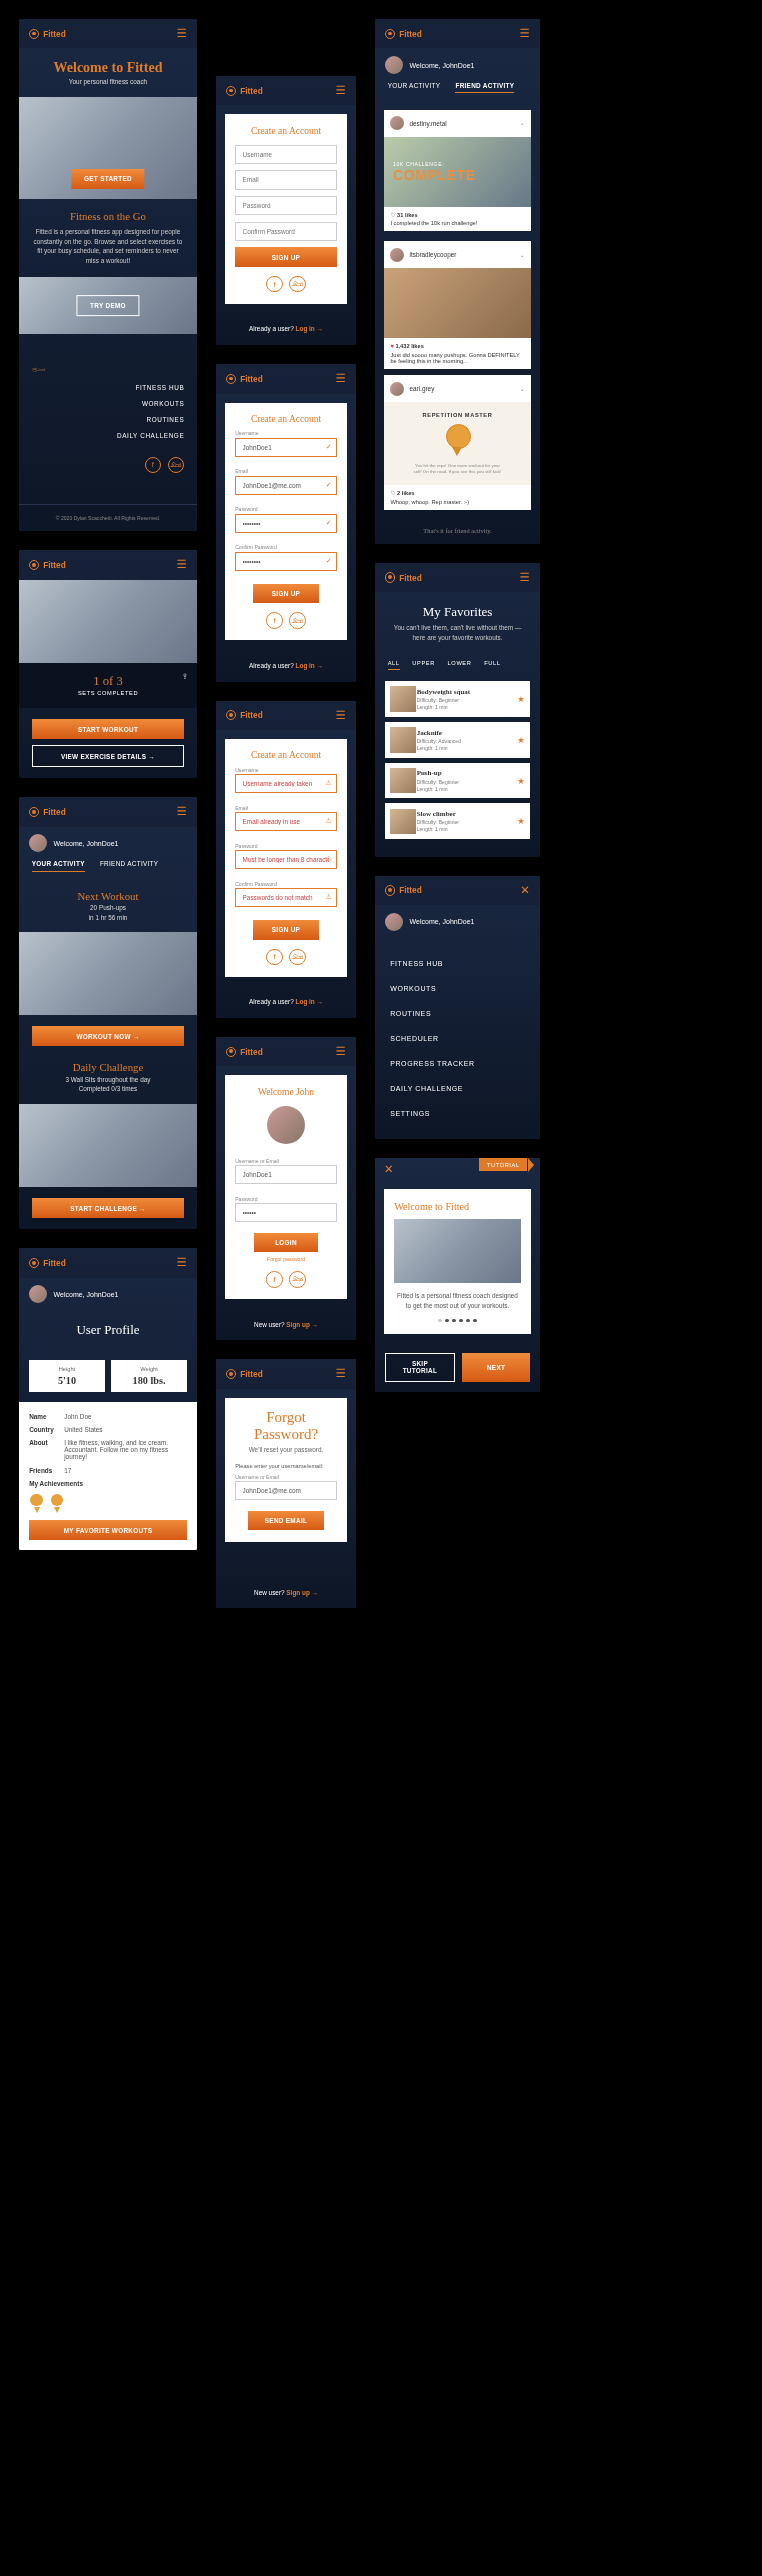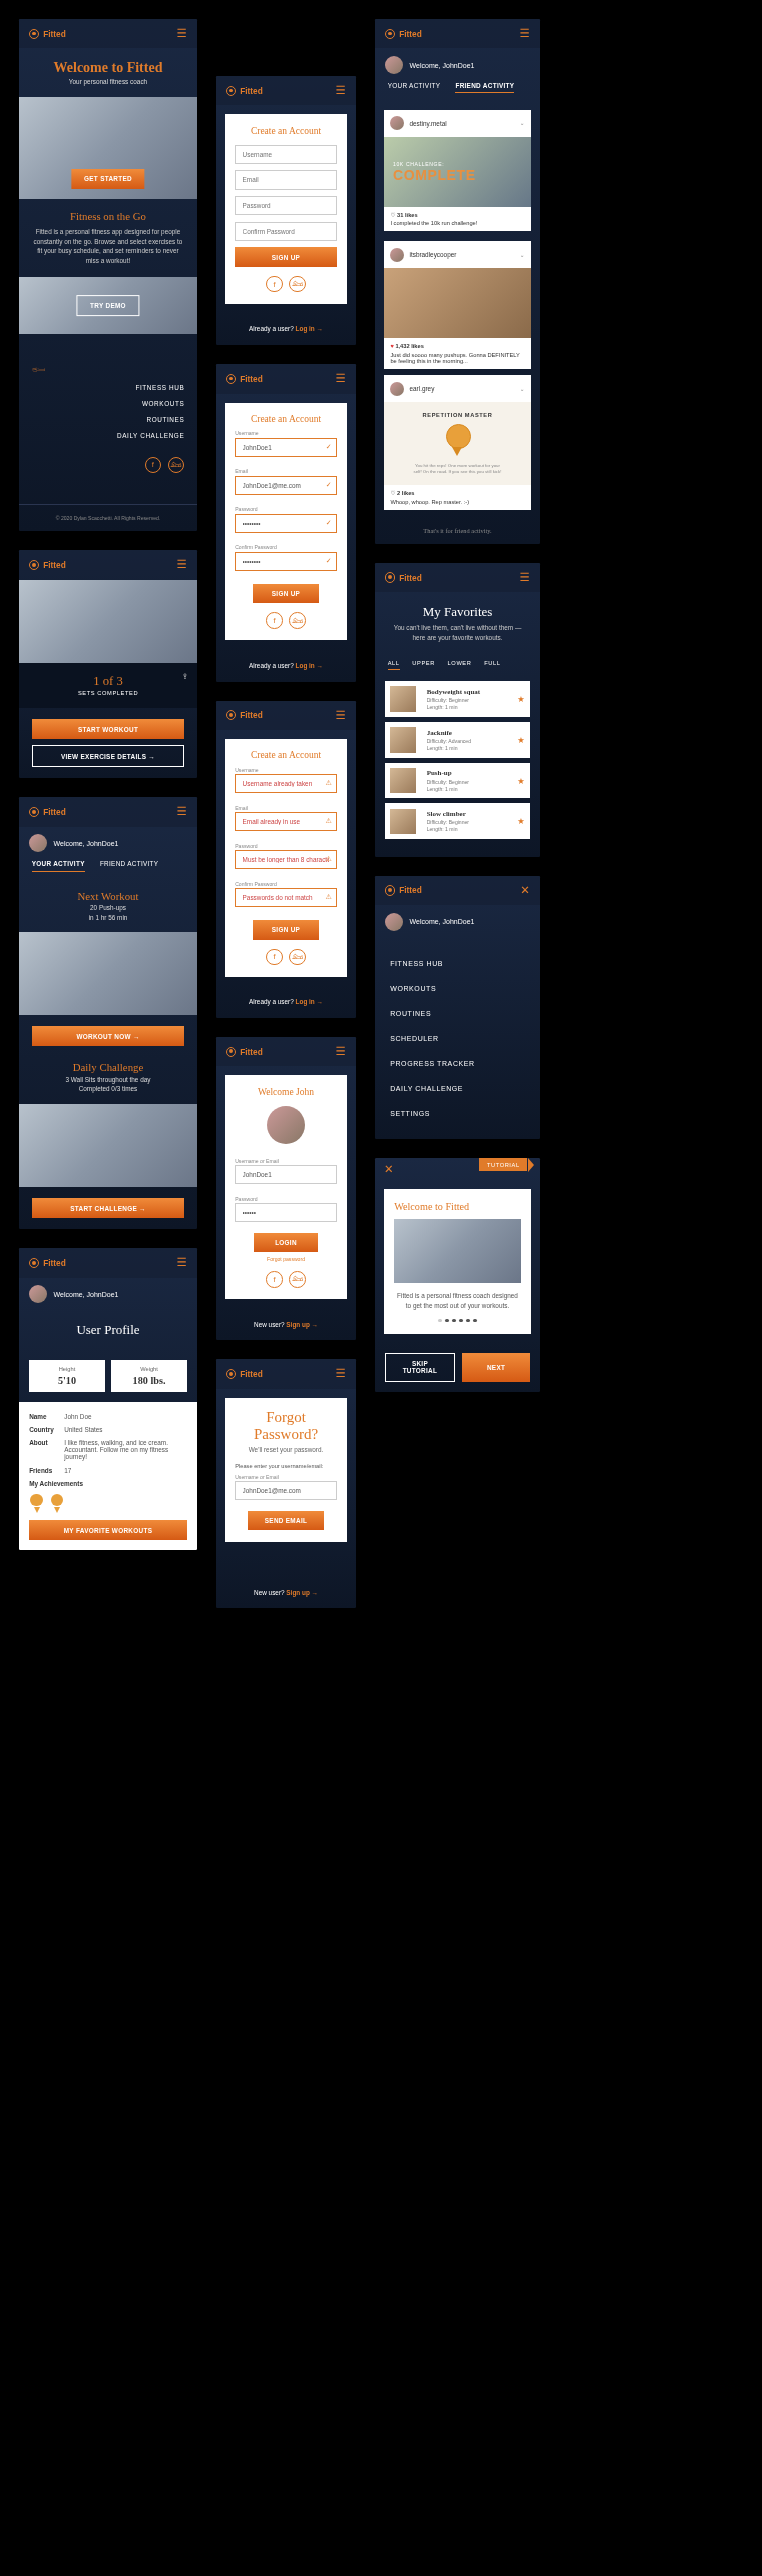--- a/index.html
+++ b/index.html
@@ -59,21 +59,21 @@
   .info-list .k { width: 35px; font-weight: 600; }
   .info-list .v { flex: 1; color: #555; }
   .badges { display: flex; gap: 5.1px; }
   .badge-ic { width: 15.2px; height: 19px; position: relative; }
   .badge-ic::before { content: ''; width: 12.7px; height: 12.7px; background: #e8a03a; border-radius: 50%; position: absolute; top: 0; left: 1.3px; }
   .badge-ic::after { content: ''; width: 0; height: 0; border-left: 3.2px solid transparent; border-right: 3.2px solid transparent; border-top: 6.4px solid #e8a03a; position: absolute; bottom: 0; left: 4.4px; }
   .dark-box { background: #0a1220; padding: 11.4px; text-align: center; position: relative; }
   .counter { color: #e07b2a; font-size: 12.7px; font-family: Georgia, serif; }
   .counter-lbl { font-size: 5.7px; letter-spacing: 0.6px; margin-top: 1.3px; }
   .share-ic { position: absolute; right: 9px; top: 9px; color: #ccc; font-size: 7.6px; }
-  .fav-item { display: flex; background: #fff; color: #333; margin: 5.1px 10.2px; padding: 5.1px; gap: 11px; align-items: center; }
+  .fav-item { display: flex; background: #fff; color: #333; margin: 5.1px 10.2px; padding: 5.1px; gap: 1px; align-items: center; }
   .fav-img { width: 25.4px; height: 25.4px; background: linear-gradient(135deg,#d4b896,#9a7a5a); }
   .fav-info { flex: 1; }
   .fav-info .name { font-size: 7px; font-weight: 600; font-family: Georgia, serif; }
   .fav-info .meta { font-size: 5.1px; color: #777; margin-top: 1.3px; }
   .star { color: #e07b2a; font-size: 8.3px; }
   .filter-tabs { display: flex; gap: 12.7px; padding: 6.4px 12.7px; font-size: 5.7px; letter-spacing: 0.6px; }
   .filter-tabs .ft { cursor: pointer; padding-bottom: 2.5px; }
   .filter-tabs .ft.active { border-bottom: 1.3px solid #e07b2a; }
   .menu-list { padding: 12.7px 15.2px; }
   .menu-list div { padding: 9px 0; font-size: 7px; letter-spacing: 0.6px; cursor: pointer; }

